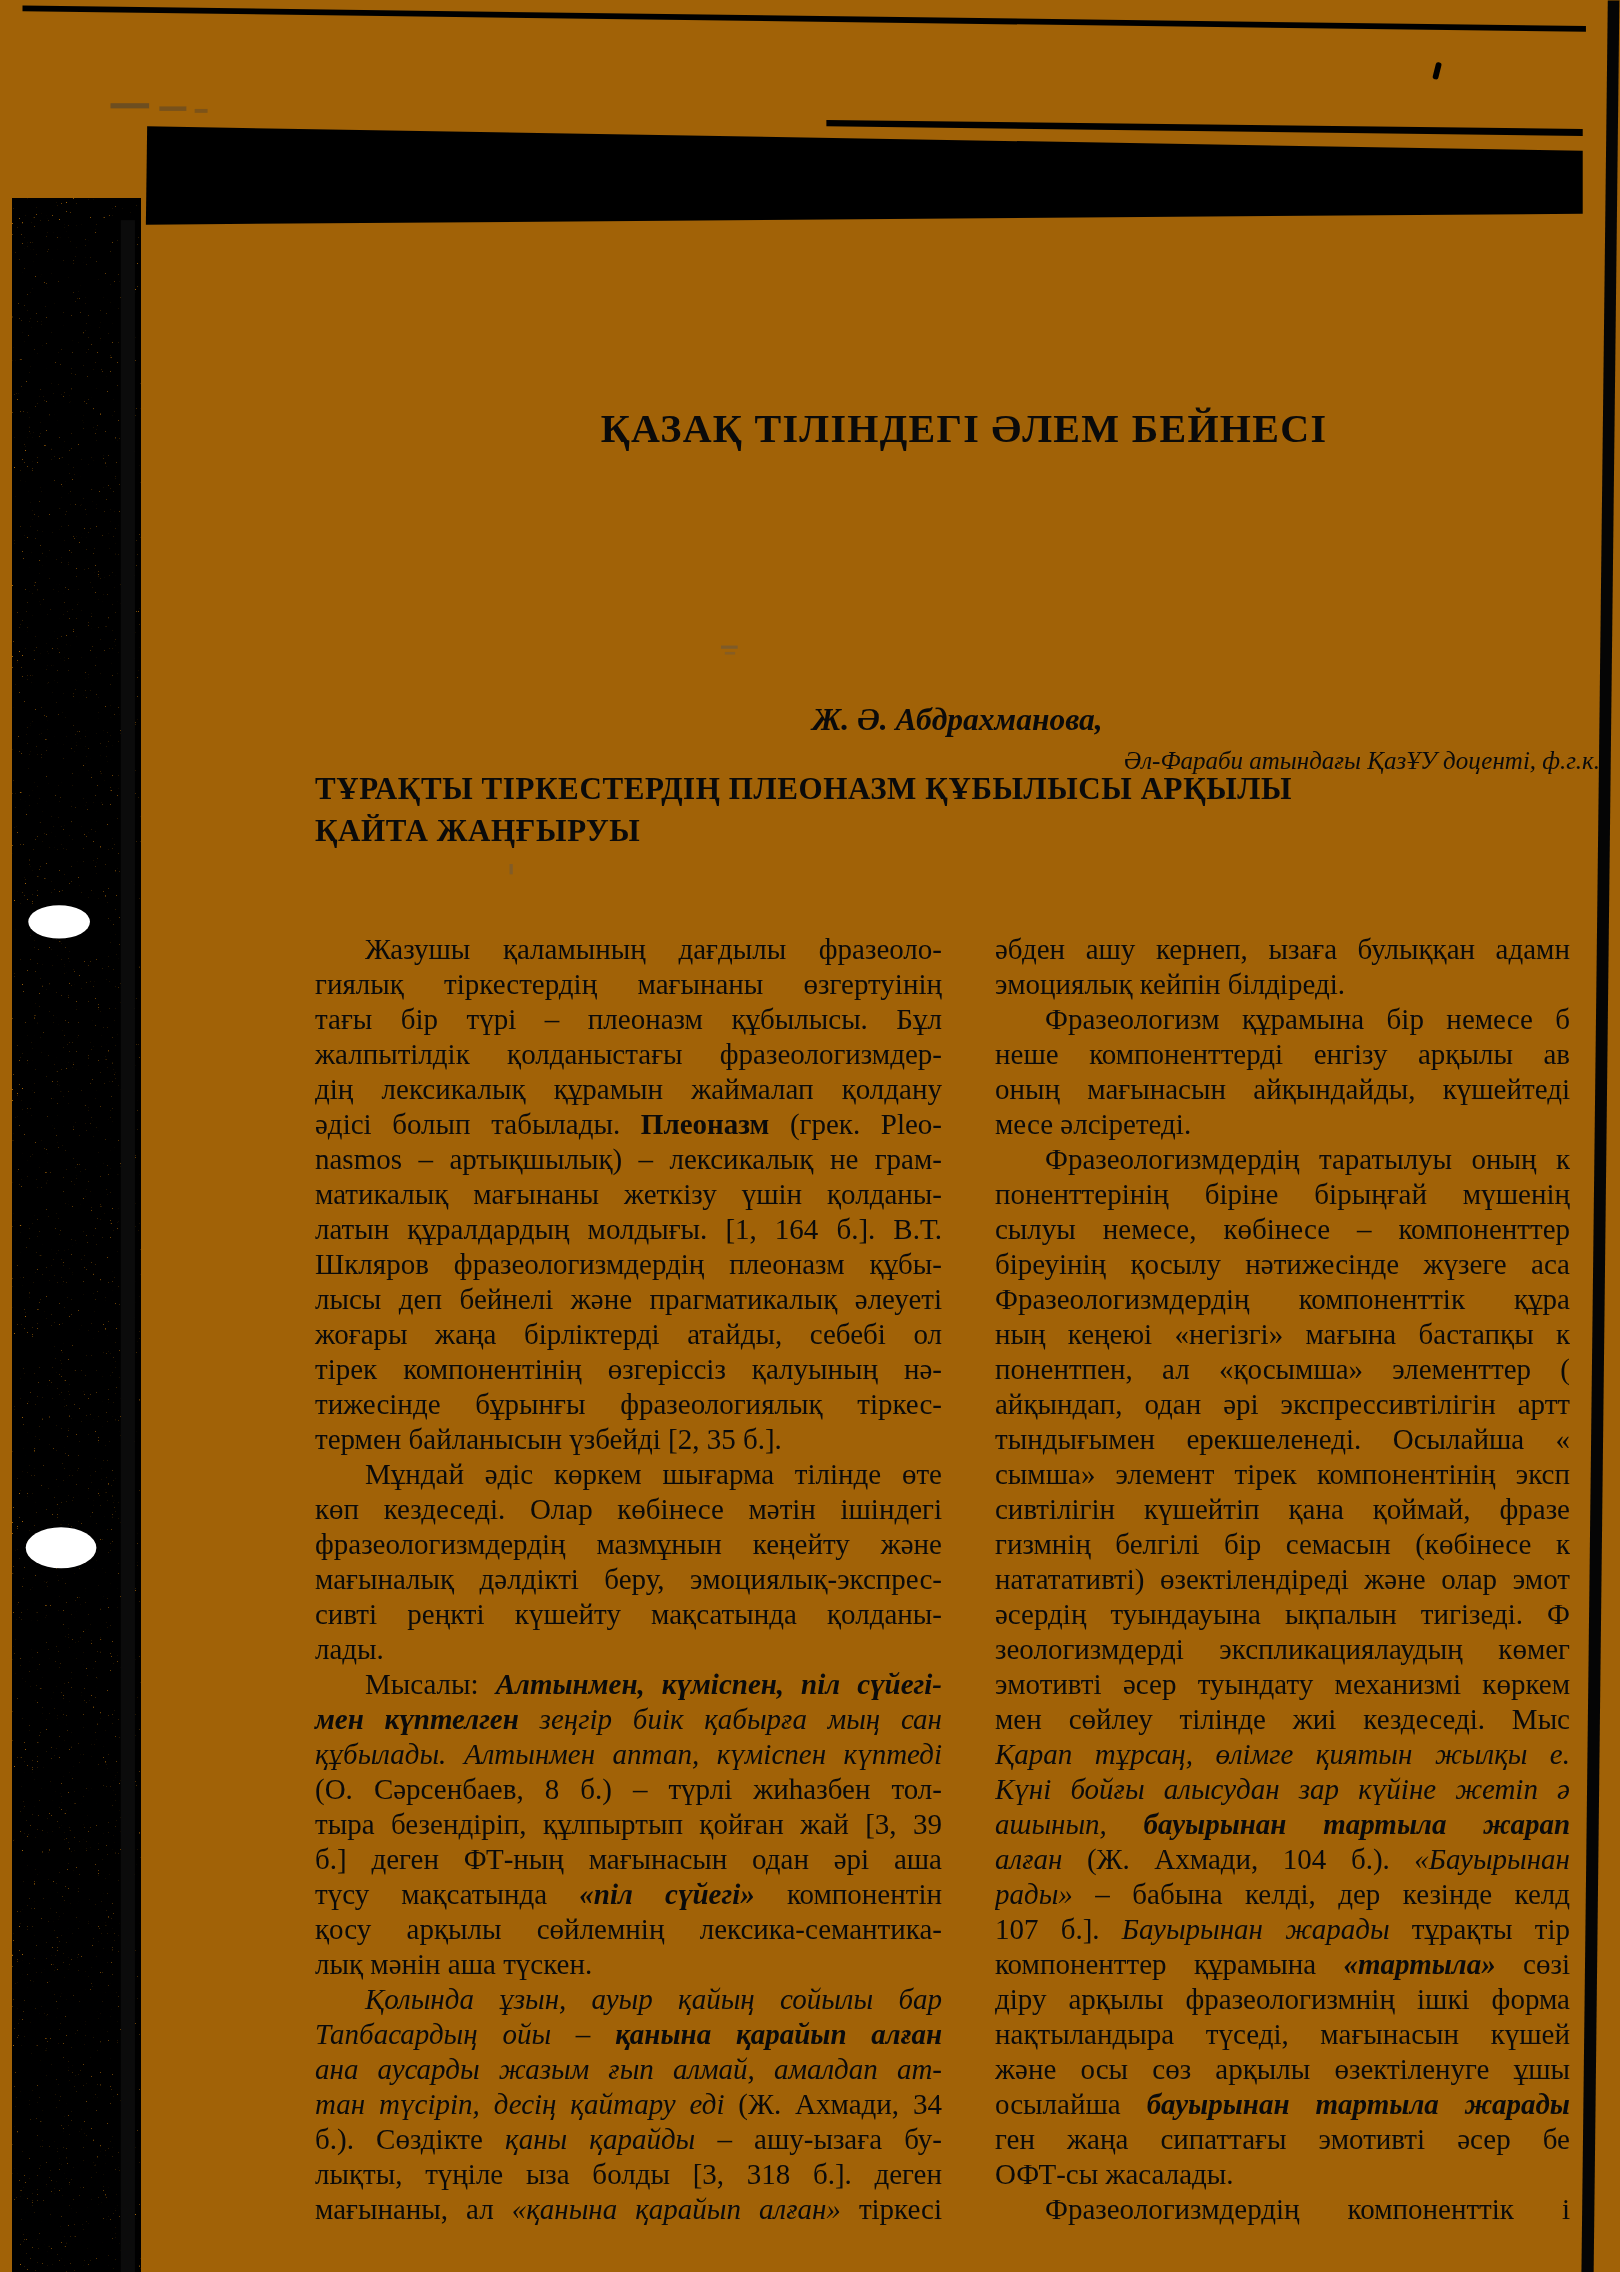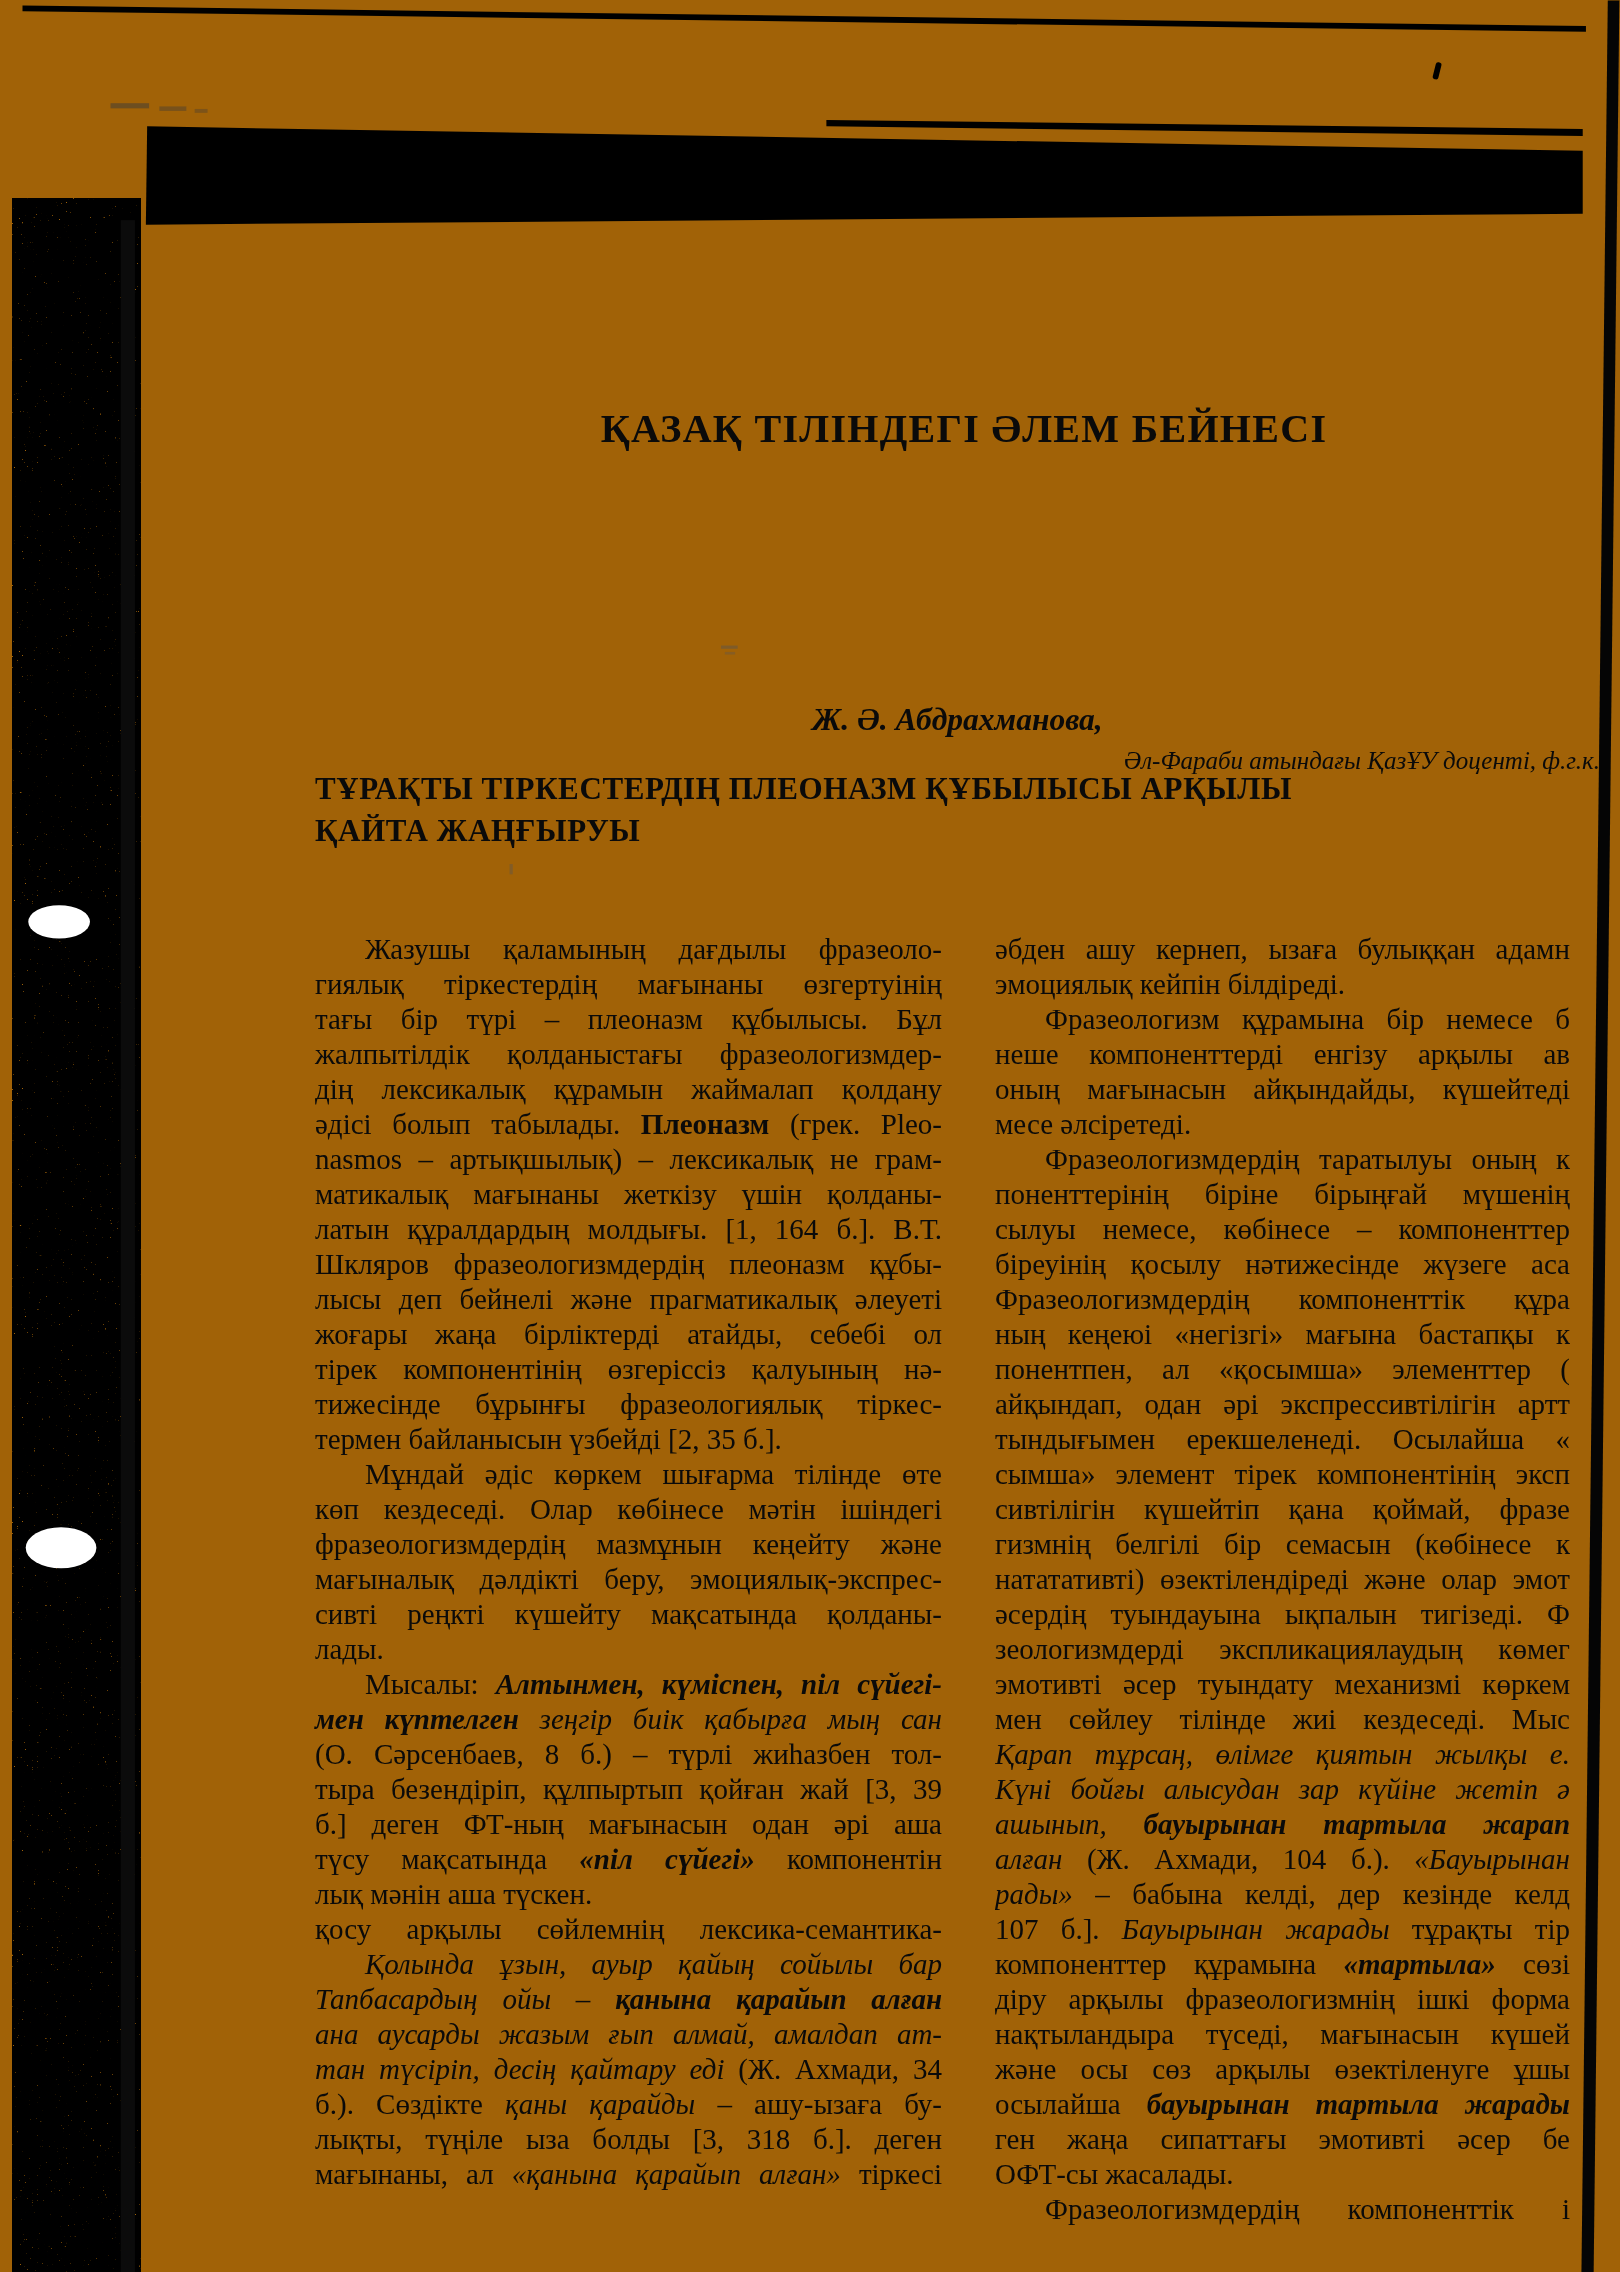--- a/index.html
+++ b/index.html
@@ -132,26 +132,27 @@
         <div class="tline"><span class="s-r">тижесінде бұрынғы фразеологиялық тіркес-</span></div>
         <div class="tline noj"><span class="s-r">термен байланысын үзбейді [2, 35 б.].</span></div>
         <div class="tline ind"><span class="s-r">Мұндай әдіс көркем шығарма тілінде өте</span></div>
         <div class="tline"><span class="s-r">көп кездеседі. Олар көбінесе мәтін ішіндегі</span></div>
         <div class="tline"><span class="s-r">фразеологизмдердің мазмұнын кеңейту және</span></div>
         <div class="tline"><span class="s-r">мағыналық дәлдікті беру, эмоциялық-экспрес-</span></div>
         <div class="tline"><span class="s-r">сивті реңкті күшейту мақсатында қолданы-</span></div>
         <div class="tline noj"><span class="s-r">лады.</span></div>
         <div class="tline ind"><span class="s-r">Мысалы: </span><span class="s-bi">Алтынмен, күміспен, піл сүйегі-</span></div>
         <div class="tline"><span class="s-bi">мен күптелген </span><span class="s-i">зеңгір биік қабырға мың сан</span></div>
+        <div class="tline"><span class="s-i">құбылады. Алтынмен аптап, күміспен күптеді</span></div>
         <div class="tline"><span class="s-r">(О. Сәрсенбаев, 8 б.) – түрлі жиһазбен тол-</span></div>
         <div class="tline"><span class="s-r">тыра безендіріп, құлпыртып қойған жай [3, 39</span></div>
         <div class="tline"><span class="s-r">б.] деген ФТ-ның мағынасын одан әрі аша</span></div>
         <div class="tline"><span class="s-r">түсу мақсатында </span><span class="s-bi">«піл сүйегі»</span><span class="s-r"> компонентін</span></div>
+        <div class="tline"><span class="s-r">қосу арқылы сөйлемнің лексика-семантика-</span></div>
         <div class="tline noj"><span class="s-r">лық мәнін аша түскен.</span></div>
-        <div class="tline"><span class="s-r">қосу арқылы сөйлемнің лексика-семантика-</span></div>
         <div class="tline ind"><span class="s-i">Қолында ұзын, ауыр қайың сойылы бар</span></div>
         <div class="tline"><span class="s-i">Тапбасардың ойы – </span><span class="s-bi">қанына қарайып алған</span></div>
         <div class="tline"><span class="s-i">ана аусарды жазым ғып алмай, амалдап ат-</span></div>
         <div class="tline"><span class="s-i">тан түсіріп, десің қайтару еді </span><span class="s-r">(Ж. Ахмади, 34</span></div>
         <div class="tline"><span class="s-r">б.). Сөздікте </span><span class="s-i">қаны қарайды</span><span class="s-r"> – ашу-ызаға бу-</span></div>
         <div class="tline"><span class="s-r">лықты, түңіле ыза болды [3, 318 б.]. деген</span></div>
         <div class="tline"><span class="s-r">мағынаны, ал </span><span class="s-i">«қанына қарайып алған»</span><span class="s-r"> тіркесі</span></div>
       </div>
     <div class="col col-right">
         <div class="tline"><span class="s-r">әбден ашу кернеп, ызаға булыққан адамн</span></div>

